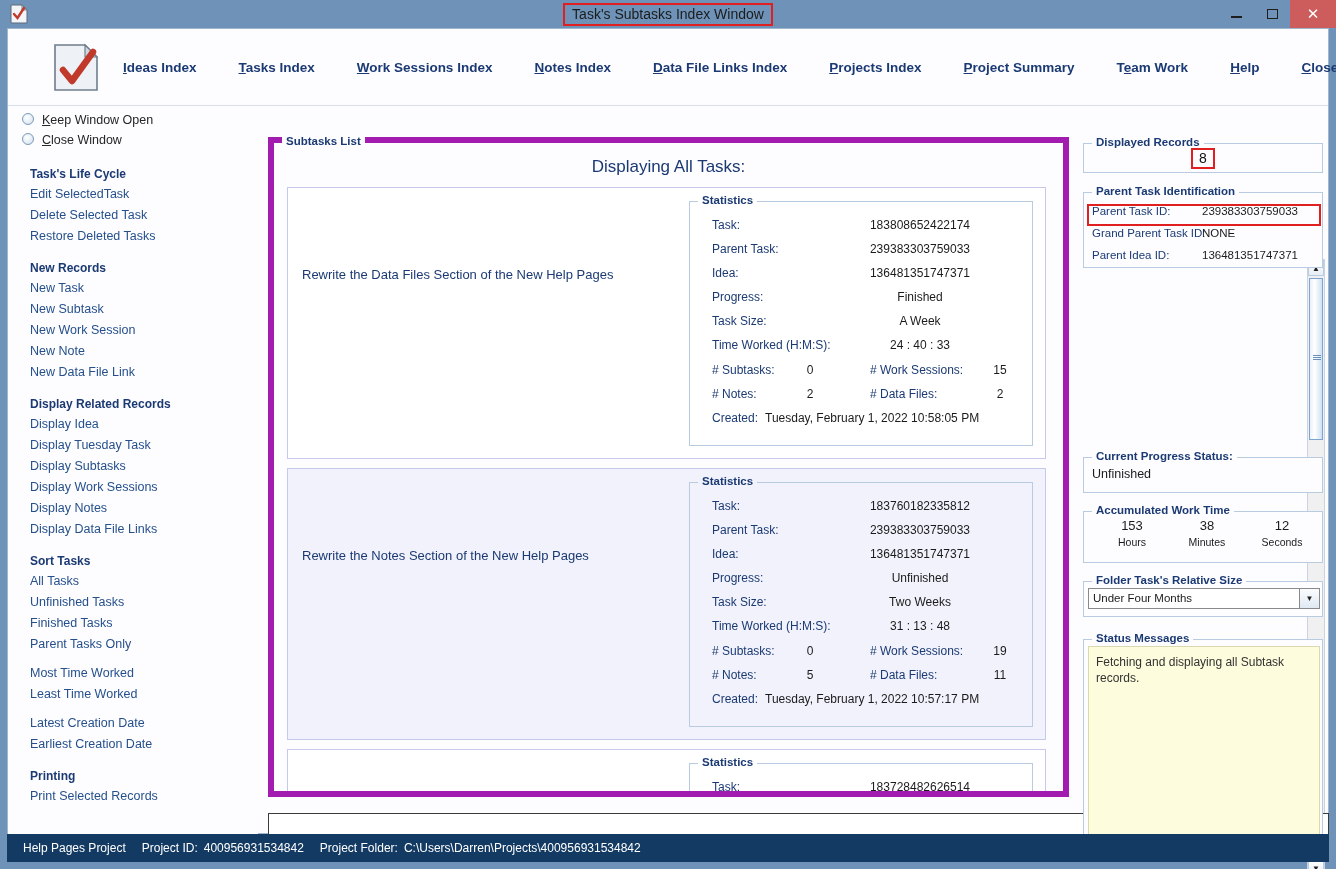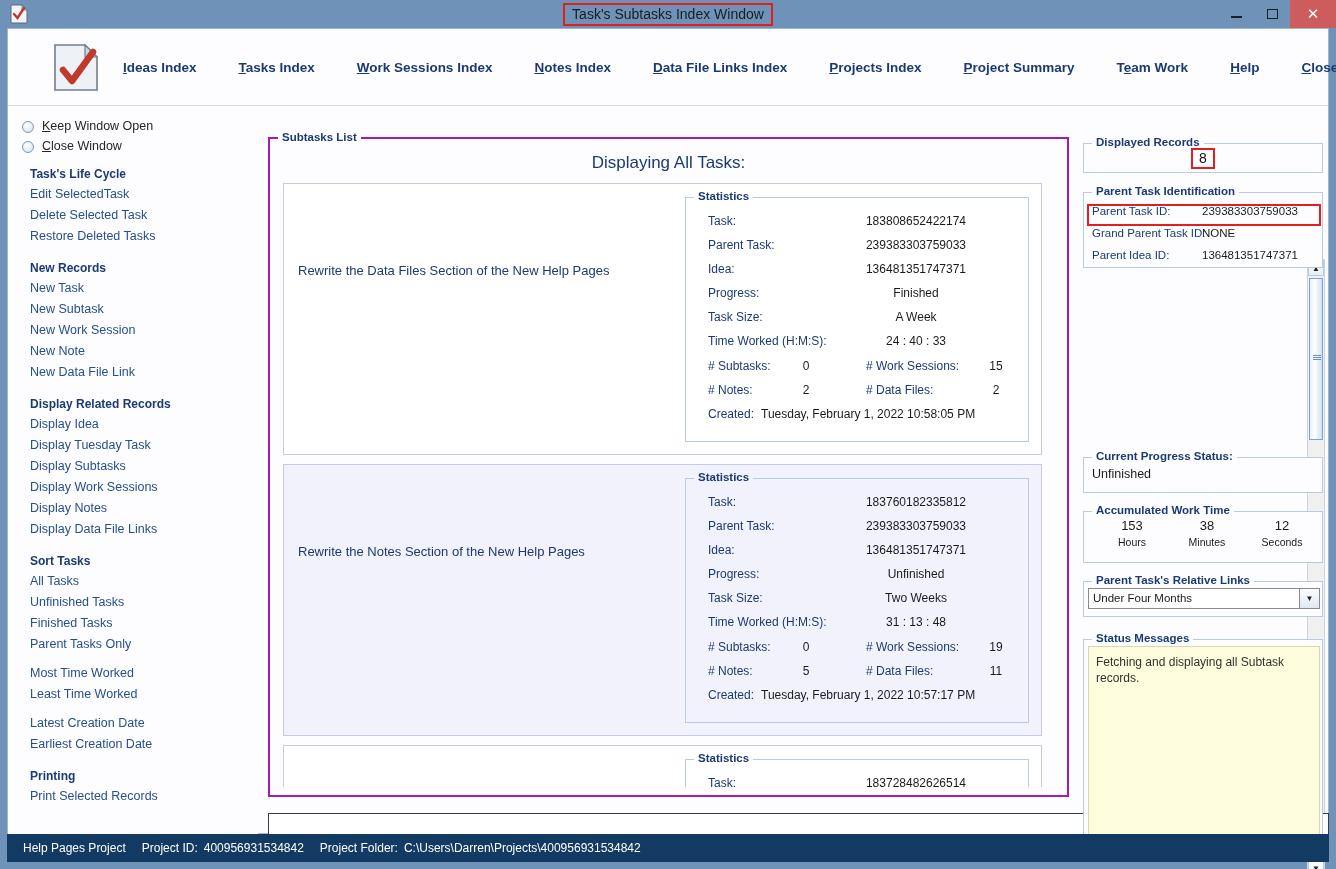--- a/index.html
+++ b/index.html
@@ -70,21 +70,21 @@
     margin-right: 42px; cursor: pointer; white-space: nowrap;
   }
   .menu-item u { text-decoration: underline; }
 
   
   .sidebar {
     position: absolute; left: 0; top: 78px; width: 250px; height: 727px;
     background: #fdfdff;
   }
   .radio-row {
-    display: flex; align-items: flex-end; margin-left: 14px; height: 20px;
+    display: flex; align-items: flex-start; margin-left: 14px; height: 20px;
   }
   .radio-row:first-child { margin-top: 6px; }
   .radio {
     width: 12px; height: 12px; border-radius: 50%;
     border: 1px solid #7b9ab8;
     background: radial-gradient(circle at 40% 35%, #ffffff 0%, #e3ecf5 60%, #cfdced 100%);
     margin-right: 8px; flex: none;
   }
   .radio-label { font-size: 12.5px; color: #262626; }
   .sb-head {
@@ -96,21 +96,21 @@
     line-height: 21px; cursor: pointer;
   }
   .sb-gap { height: 8px; }
 
   
   .center {
     position: absolute; left: 258px; top: 78px;
     width: 805px; height: 727px;
   }
   .fieldset {
-    position: absolute; border: 2px solid #a21caf; background: #fdfdff;
+    position: absolute; border: 6px solid #a21caf; background: #fdfdff;
   }
   .legend {
     position: absolute; top: -8px; left: 8px;
     background: #fdfdff; padding: 0 4px;
     font-size: 11.5px; font-weight: bold; color: #1b3a73;
   }
   .subtasks-list {
     left: 2px; top: 30px; width: 801px; height: 660px;
   }
   .displaying-title {
@@ -532,21 +532,21 @@
               <div class="awt-lbl">Minutes</div>
             </div>
             <div class="awt-col" style="left: 158px;">
               <div class="awt-num">12</div>
               <div class="awt-lbl">Seconds</div>
             </div>
           </div>
       </div>
 
       <div class="rbox ptrs-box">
-        <div class="rlegend">Parent Task's Relative Links</div>
+        <div class="rlegend">Folder Task's Relative Size</div>
         <div class="select-wrap">
           <div class="select-val">Under Four Months</div>
           <div class="select-arrow">▼</div>
         </div>
       </div>
 
       <div class="rbox status-box">
         <div class="rlegend">Status Messages</div>
         <div class="status-area">
           <div class="status-text">Fetching and displaying all Subtask records.</div>

